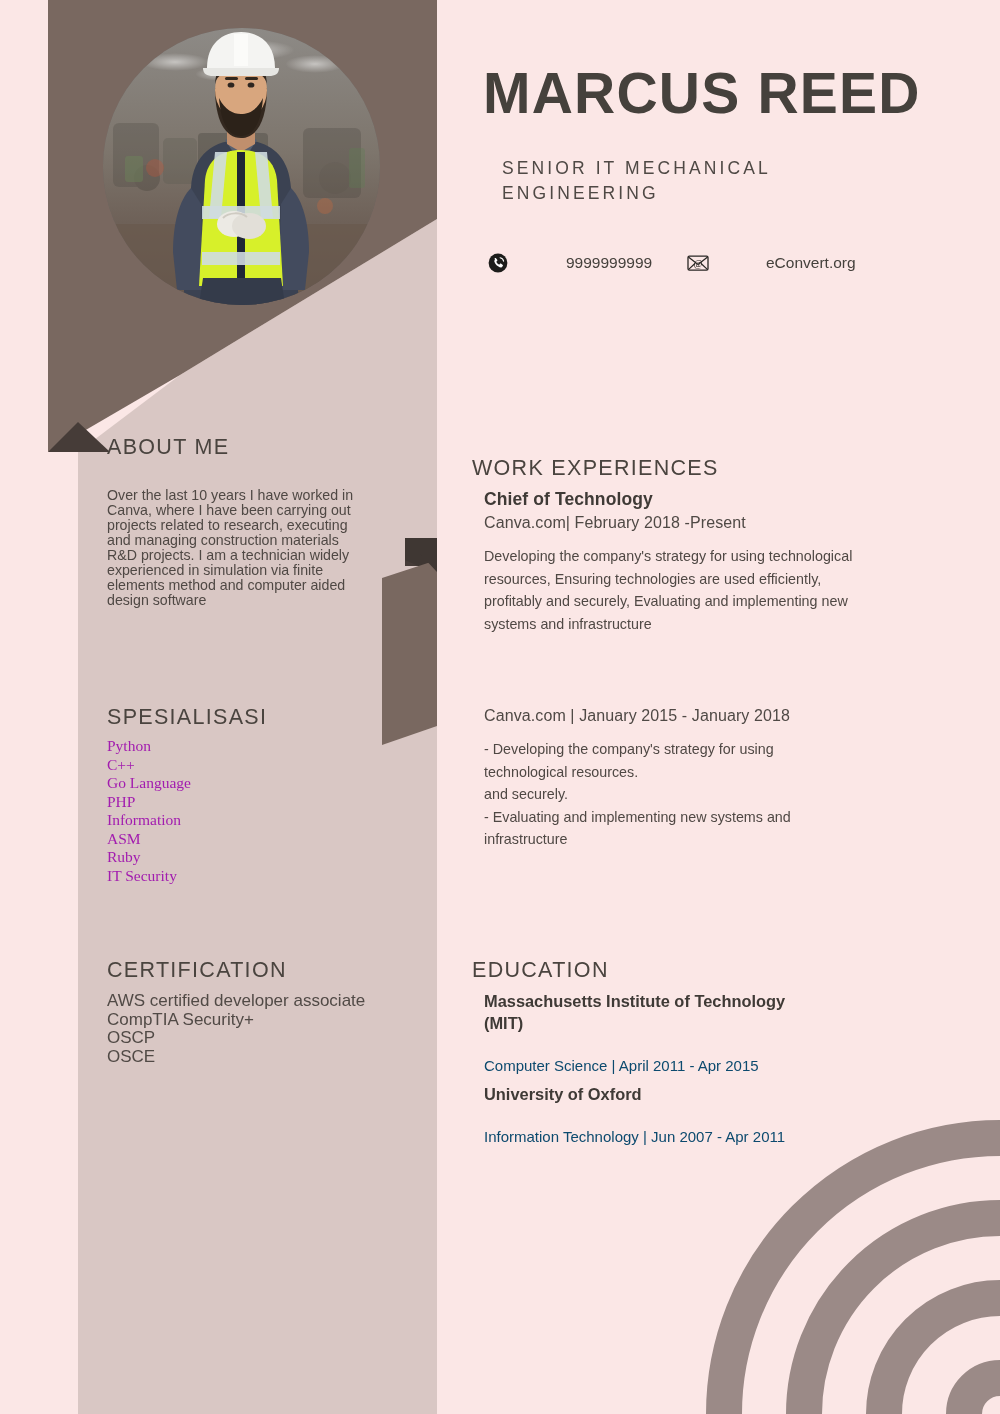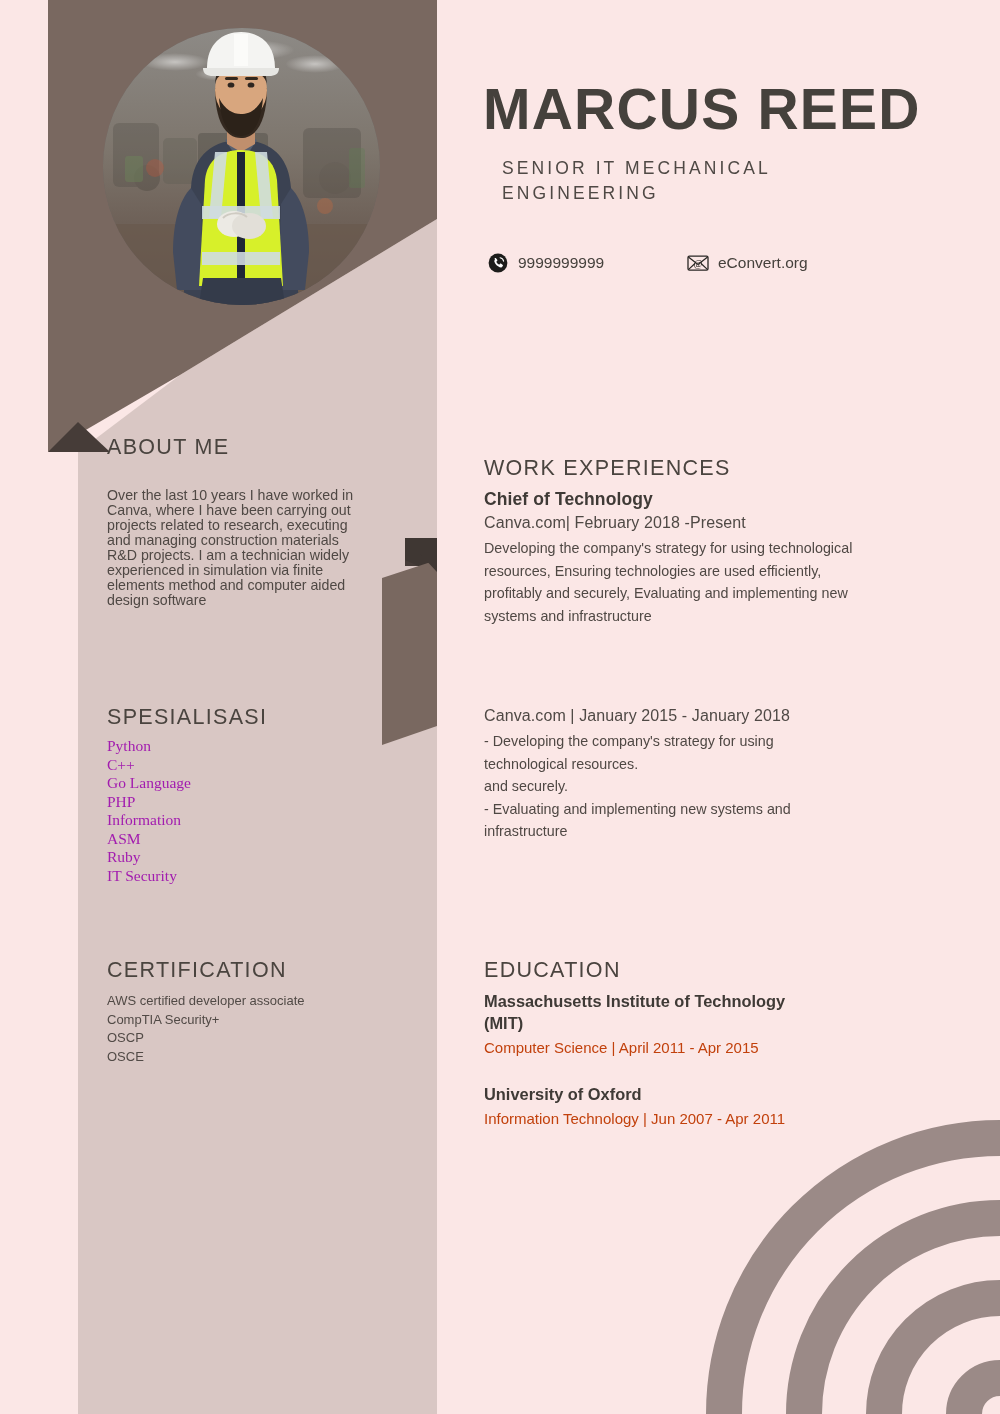--- a/index.html
+++ b/index.html
@@ -43,21 +43,20 @@
   .name {
     position: absolute;
     left: 483px;
     top: 64px;
     font-size: 57px;
     font-weight: 700;
     letter-spacing: 1.2px;
     color: #45413c;
     line-height: 1.05;
     white-space: nowrap;
-    margin-top: 16px;
   }
   .subtitle {
     position: absolute;
     left: 502px;
     top: 156px;
     width: 420px;
     font-size: 17.5px;
     letter-spacing: 3.1px;
     line-height: 1.45;
     color: #4f4945;
@@ -69,20 +68,21 @@
     left: 487px;
     top: 252px;
     display: flex;
     align-items: center;
   }
   .contact-item {
     display: flex;
     align-items: center;
     font-size: 15.5px;
     color: #45413c;
+    gap: 48px;
   }
   .contact-item.phone { width: 200px; }
   .contact-item .ci-icon {
     display: inline-flex;
     align-items: center;
     justify-content: center;
     width: 22px;
     height: 22px;
     margin-right: 9px;
     flex: 0 0 auto;
@@ -114,64 +114,64 @@
     font-family: "Liberation Serif", serif;
     font-size: 15.5px;
     line-height: 18.5px;
     color: #a21caf;
   }
   .spes-list div { white-space: nowrap; }
 
   .cert-head { top: 958px; }
   .cert-list {
     top: 992px;
-    font-size: 13px;
+    font-size: 17px;
     line-height: 18.6px;
     color: #514a46;
   }
 
   
-  .right-col { position: absolute; left: 484px; width: 400px; }
+  .right-col { position: absolute; left: 472px; width: 400px; }
 
   .work-head { top: 456px; }
   .edu-head  { top: 958px; }
 
   .job { position: absolute; width: 400px; }
   .job-title {
     font-size: 17.5px;
     font-weight: 700;
     color: #3f3a36;
     letter-spacing: 0.1px;
     line-height: 24px;
   }
   .job-meta {
     font-size: 16px;
     color: #4f4945;
     line-height: 24px;
     letter-spacing: 0.1px;
   }
   .job-desc {
-    margin-top: 2px;
+    margin-top: 10px;
     font-size: 14.3px;
     line-height: 22.6px;
     color: #4f4844;
   }
   .job-desc div { }
 
   .edu-item { position: absolute; width: 400px; }
   .edu-school {
     font-size: 16.4px;
     font-weight: 700;
     color: #3f3a36;
     line-height: 22px;
   }
   .edu-detail {
-    margin-top: 3px;
+    margin-top: 21px;
     font-size: 15px;
-    color: #c2410c;
+    color: #0c4a6e;
     line-height: 21px;
   }
 </style>
 </head>
 <body>
 
 <div id="resume">
 
   <svg class="deco-svg" viewBox="0 0 1000 1414">
 

